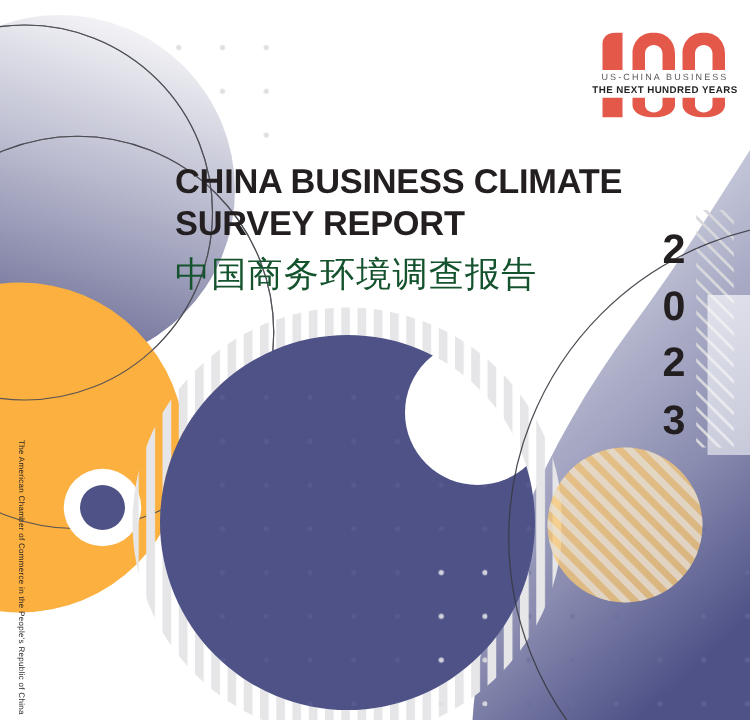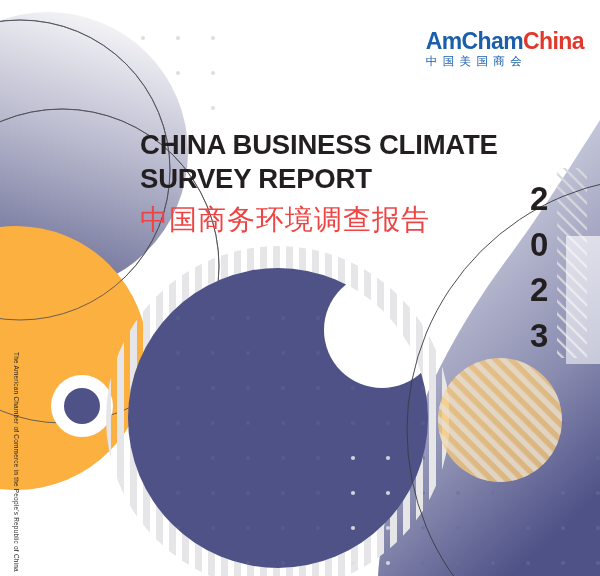--- a/index.html
+++ b/index.html
@@ -89,21 +89,21 @@
     font-size:27.5px;
     font-weight:bold;
     color:#231f20;
     line-height:1.23;
     letter-spacing:-0.2px;
     white-space:pre-line;
   }
   #title-cn{
     margin-top:7px;
     font-size:28px;
-    color:#ef4444;
+    color:#14532d;
     line-height:1.2;
     letter-spacing:1px;
     font-family:"DejaVu Sans","Liberation Sans",sans-serif;
   }
 
   
   #year-block{
     position:absolute;
     left:530px;
     top:182px;
@@ -251,25 +251,38 @@
 
       <circle cx="660" cy="430" r="253" fill="none" stroke="#3a3a42" stroke-width="1.0" opacity="0.9"></circle>
 
       <rect x="330" y="455" width="60" height="110" fill="url(#dotgrid)" opacity="0.9"></rect>
 
     </g>
   </svg>
 
   <div id="logo-block">
 
-    <div id="amcham-logo">
-      <div id="amcham-wordmark"><span class="wm-blue">AmCham</span><span class="wm-red">China</span></div>
-      <div id="amcham-cn">中国美国商会</div>
+
+    <div id="hundred-logo">
+      <svg id="hundred-mark" viewBox="0 0 104 30">
+
+        <path d="M2,30 L2,9 C2,3 7,0 13,0 L18,0 L18,30 Z" fill="#e4584a"></path>
+
+        <path d="M26,30 L26,17 C26,7 33,0 43,0 C53,0 60,7 60,17 L60,30 L50,30 L50,17 C50,13 47,10 43,10 C39,10 36,13 36,17 L36,30 Z" fill="#e4584a"></path>
+
+        <path d="M66,30 L66,17 C66,7 73,0 83,0 C93,0 100,7 100,17 L100,30 L90,30 L90,17 C90,13 87,10 83,10 C79,10 76,13 76,17 L76,30 Z" fill="#e4584a"></path>
+      </svg>
+      <div id="hundred-line1">US-CHINA BUSINESS</div>
+      <div id="hundred-line2">THE NEXT HUNDRED YEARS</div>
+      <svg id="hundred-bottom" viewBox="0 0 104 16">
+        <rect x="2" y="0" width="16" height="16" fill="#e4584a"></rect>
+        <path d="M26,0 L36,0 L36,6 C36,9 39,12 43,12 C47,12 50,9 50,6 L50,0 L60,0 L60,6 C60,12 53,16 43,16 C33,16 26,12 26,6 Z" fill="#e4584a"></path>
+        <path d="M66,0 L76,0 L76,6 C76,9 79,12 83,12 C87,12 90,9 90,6 L90,0 L100,0 L100,6 C100,12 93,16 83,16 C73,16 66,12 66,6 Z" fill="#e4584a"></path>
+      </svg>
     </div>
-
 
   </div>
 
   <div id="title-block">
     <div id="title-en">CHINA BUSINESS CLIMATE
 SURVEY REPORT</div>
     <div id="title-cn">中国商务环境调查报告</div>
   </div>
 
   <div id="year-block">

